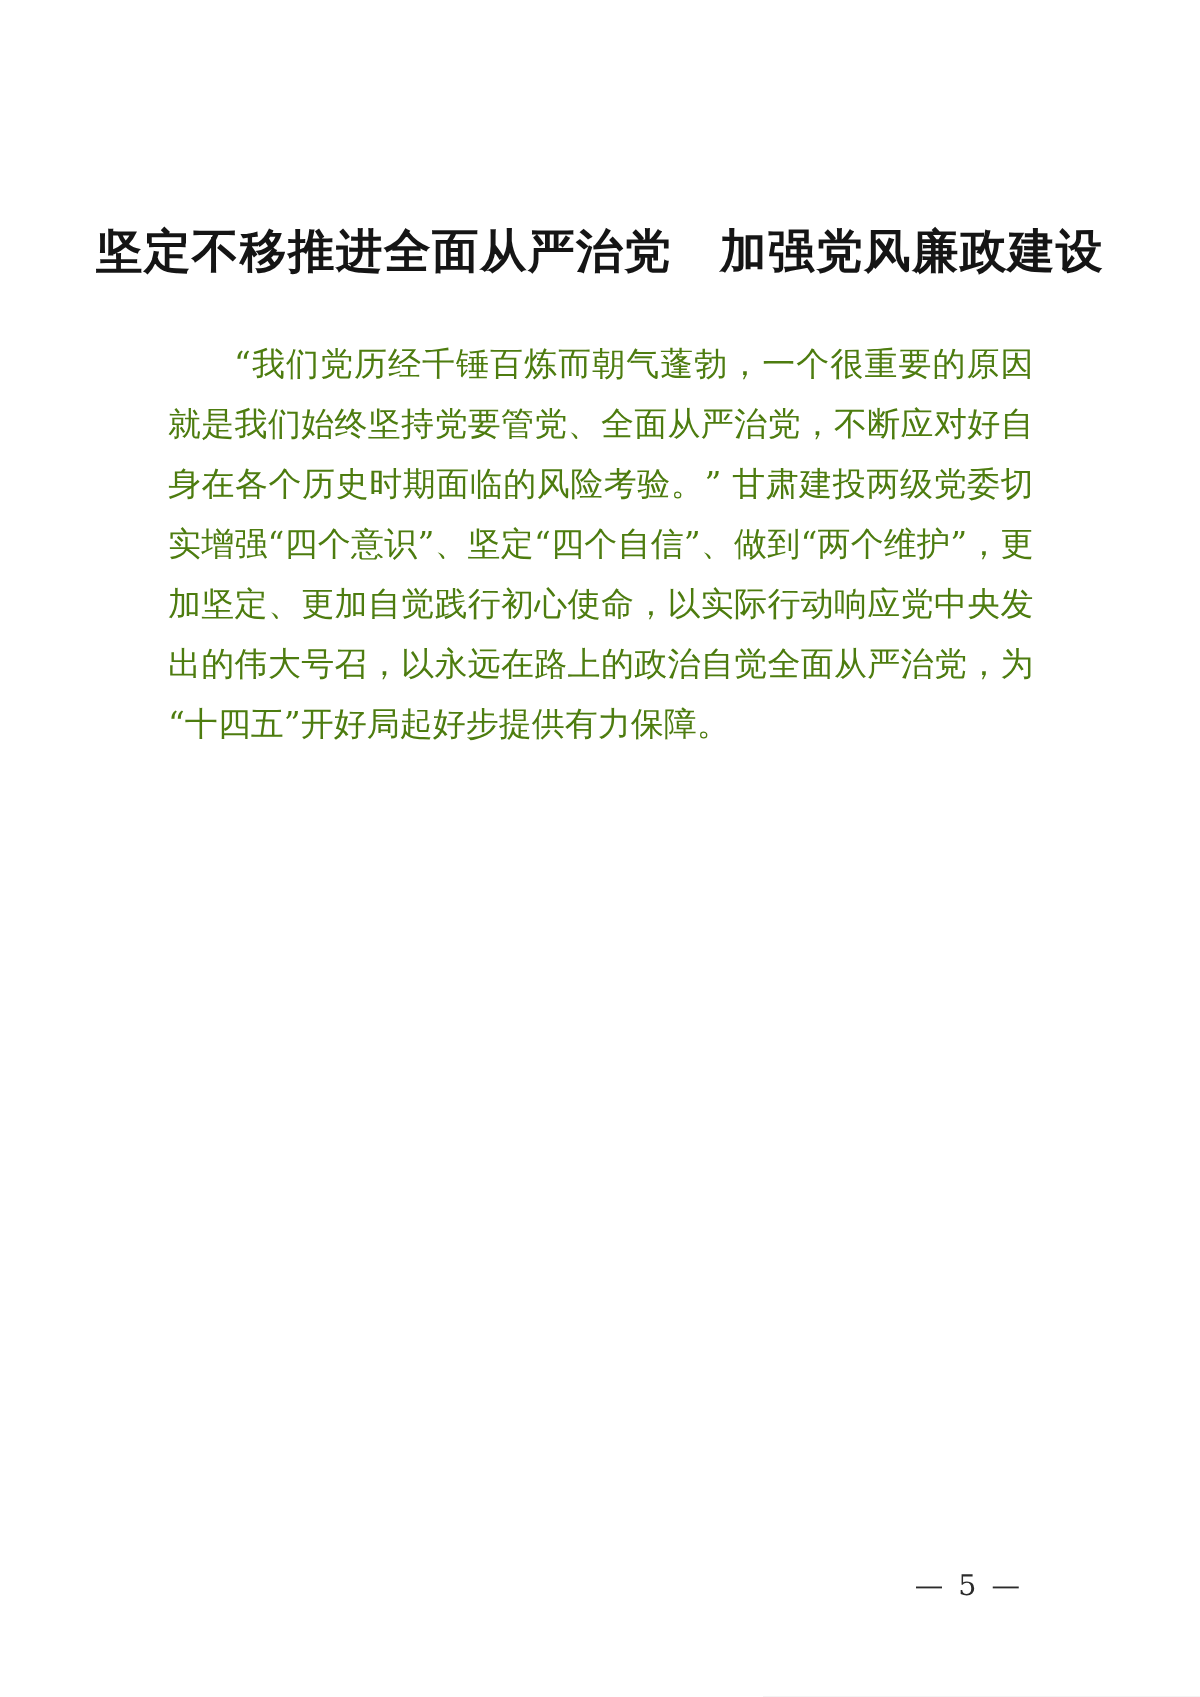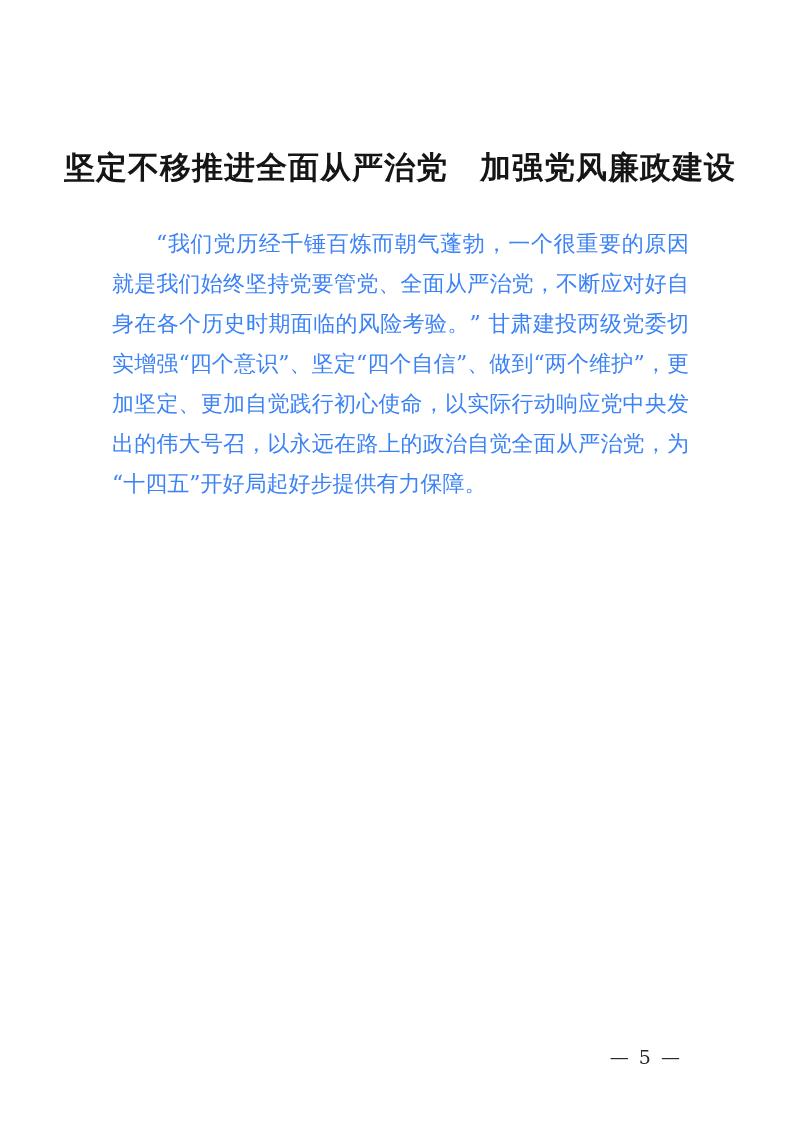--- a/index.html
+++ b/index.html
@@ -29,21 +29,21 @@
       color: #151515;
       letter-spacing: 1px;
     }
     .doc-body {
       position: absolute;
       top: 224px;
       left: 112px;
       width: 577px;
       font-size: 22px;
       line-height: 40px;
-      color: #3b82f6;
+      color: #4d7c0f;
       text-align: justify;
       text-justify: inter-ideograph;
     }
     .doc-body p {
       margin: 0;
       padding: 0;
       text-indent: 2em;
     }
     .page-number {
       position: absolute;

